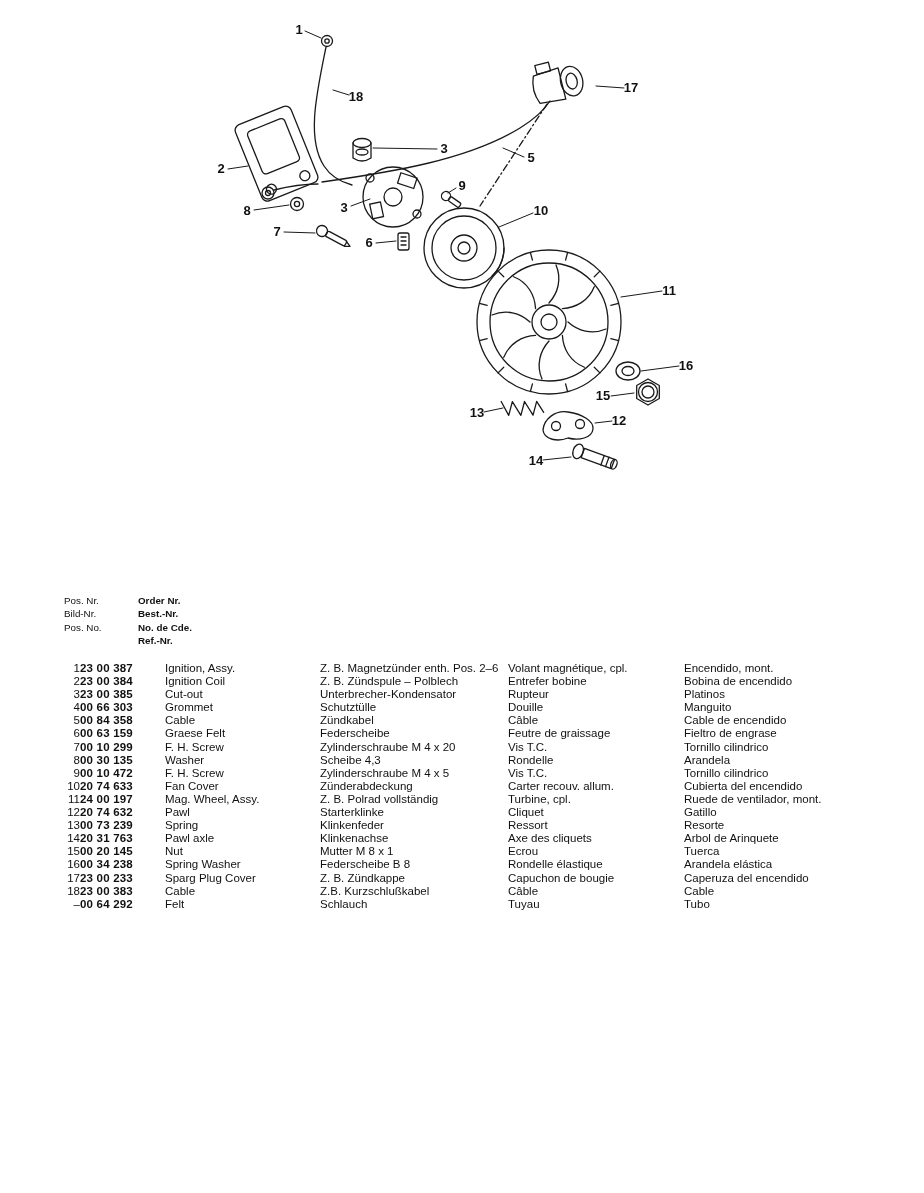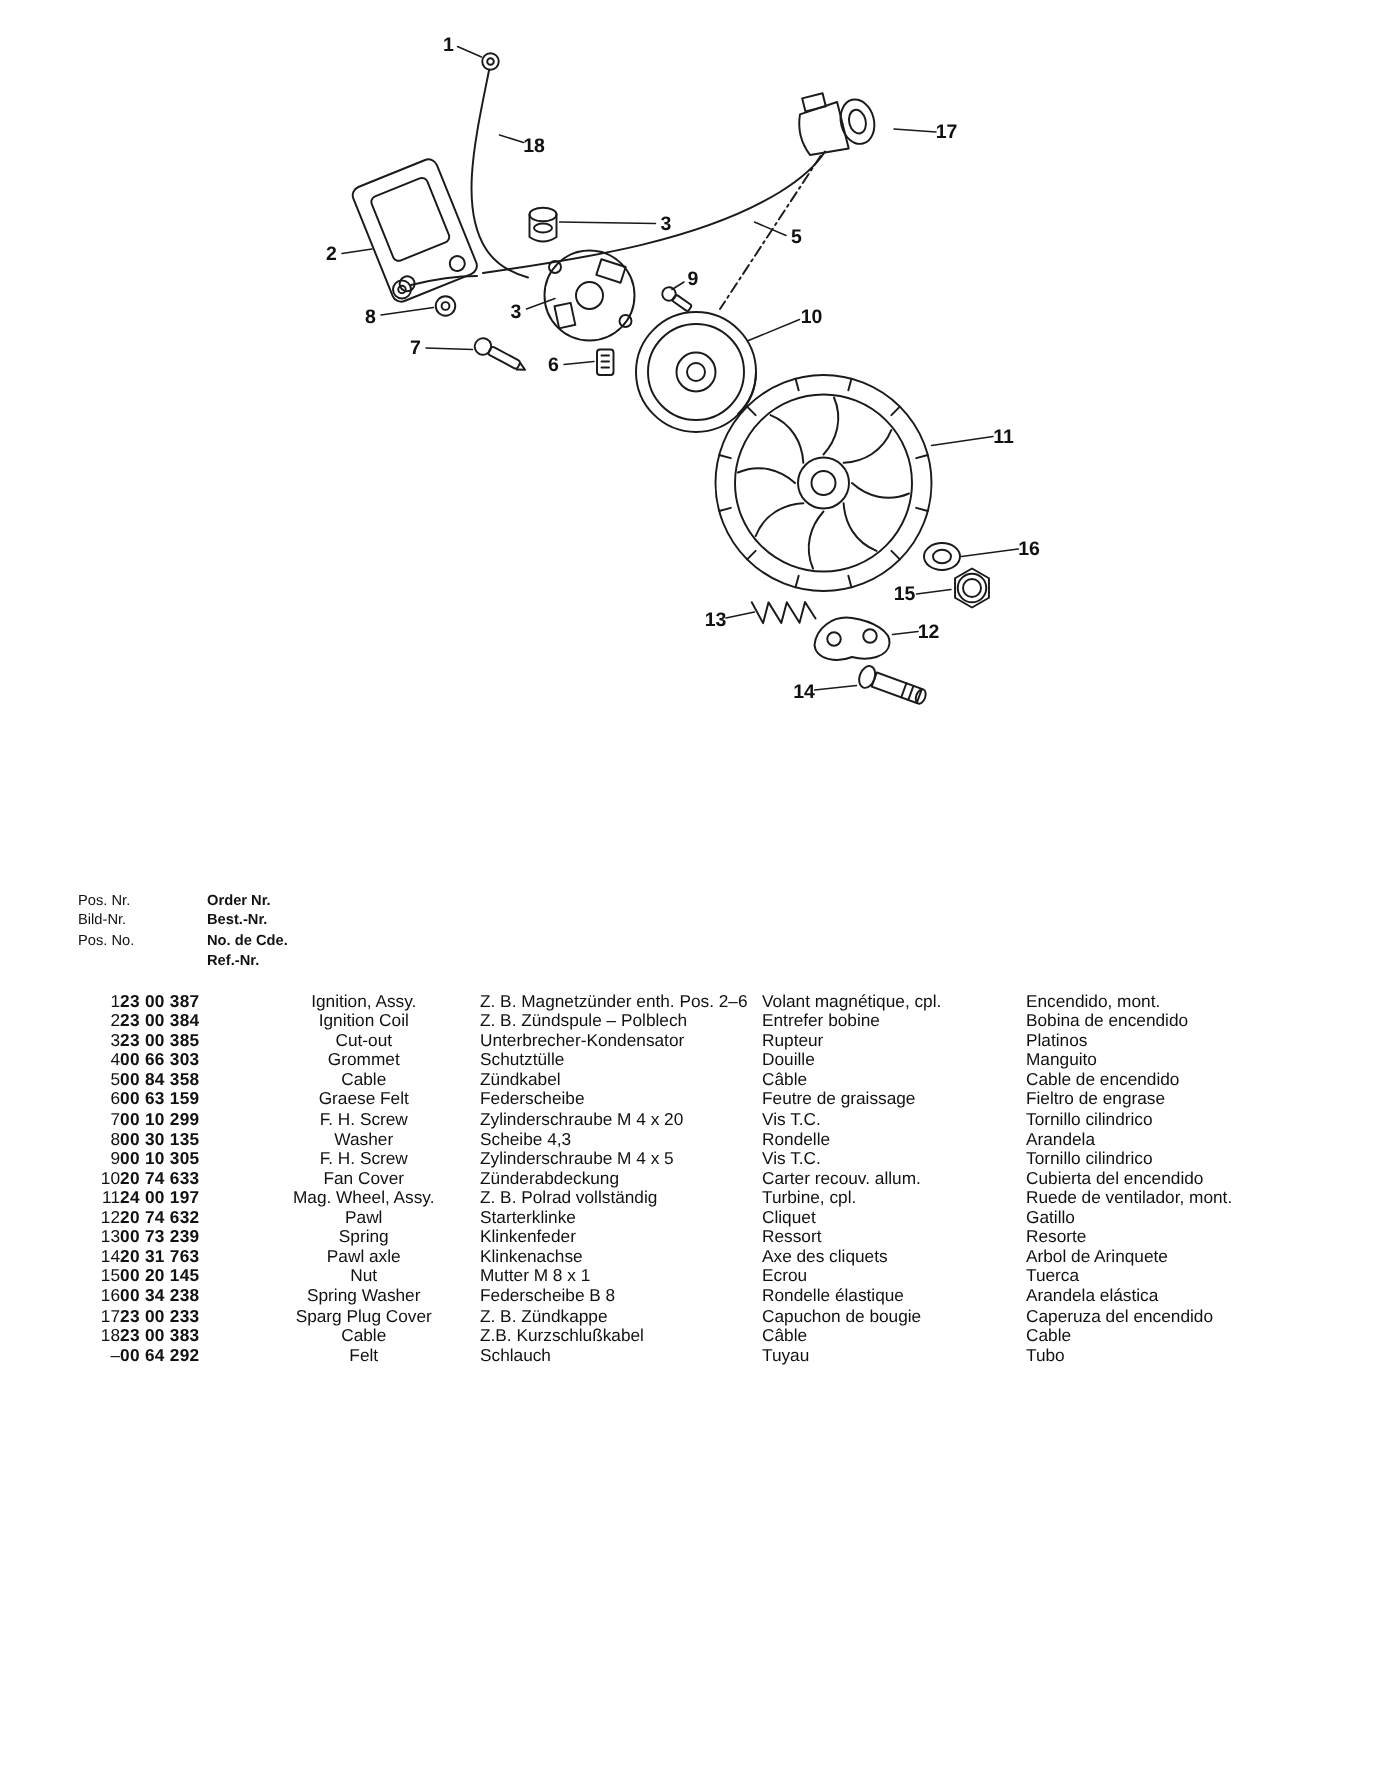--- a/index.html
+++ b/index.html
@@ -9,32 +9,32 @@
     background:#ffffff;
     font-family:"Liberation Sans", sans-serif;
     color:#111;
     overflow:hidden;
     margin:0 auto;
   }
   .diagram{position:absolute;left:0;top:0;width:924px;height:580px;}
   svg text{font-family:"Liberation Sans", sans-serif;}
 
   .hdr-block{position:absolute;left:48px;top:594px;font-size:9.8px;line-height:13.4px;}
-  .hdr-col1{position:absolute;left:4px;top:0;width:46px;font-weight:normal;}
+  .hdr-col1{position:absolute;left:16px;top:0;width:46px;font-weight:normal;}
   .hdr-col2{position:absolute;left:49px;top:0;width:70px;font-weight:bold;margin-left:41px;}
 
   table.parts{
     position:absolute;left:48px;top:662px;
     width:830px;border-collapse:collapse;table-layout:fixed;
     font-size:11.5px;line-height:13.1px;
   }
   table.parts td{padding:0;vertical-align:top;white-space:nowrap;overflow:hidden;}
   td.col-pos{width:32px;text-align:right;}
   td.col-order{width:85px;padding-left:16px;font-weight:bold;letter-spacing:0.2px;}
-  td.col-en{width:155px;padding-left:2px;text-align:center;}
+  td.col-en{width:155px;padding-left:2px;}
   td.col-de{width:188px;}
   td.col-fr{width:176px;padding-left:2px;}
   td.col-es{width:194px;}
 </style>
 </head>
 <body>
 
 <div class="page">
 
   <div class="diagram">
@@ -288,21 +288,21 @@
         <tr>
           <td class="col-pos">8</td>
           <td class="col-order">00 30 135</td>
           <td class="col-en">Washer</td>
           <td class="col-de">Scheibe 4,3</td>
           <td class="col-fr">Rondelle</td>
           <td class="col-es">Arandela</td>
         </tr>
         <tr>
           <td class="col-pos">9</td>
-          <td class="col-order">00 10 305</td>
+          <td class="col-order">00 10 472</td>
           <td class="col-en">F. H. Screw</td>
           <td class="col-de">Zylinderschraube M 4 x 5</td>
           <td class="col-fr">Vis T.C.</td>
           <td class="col-es">Tornillo cilindrico</td>
         </tr>
         <tr>
           <td class="col-pos">10</td>
           <td class="col-order">20 74 633</td>
           <td class="col-en">Fan Cover</td>
           <td class="col-de">Zünderabdeckung</td>

